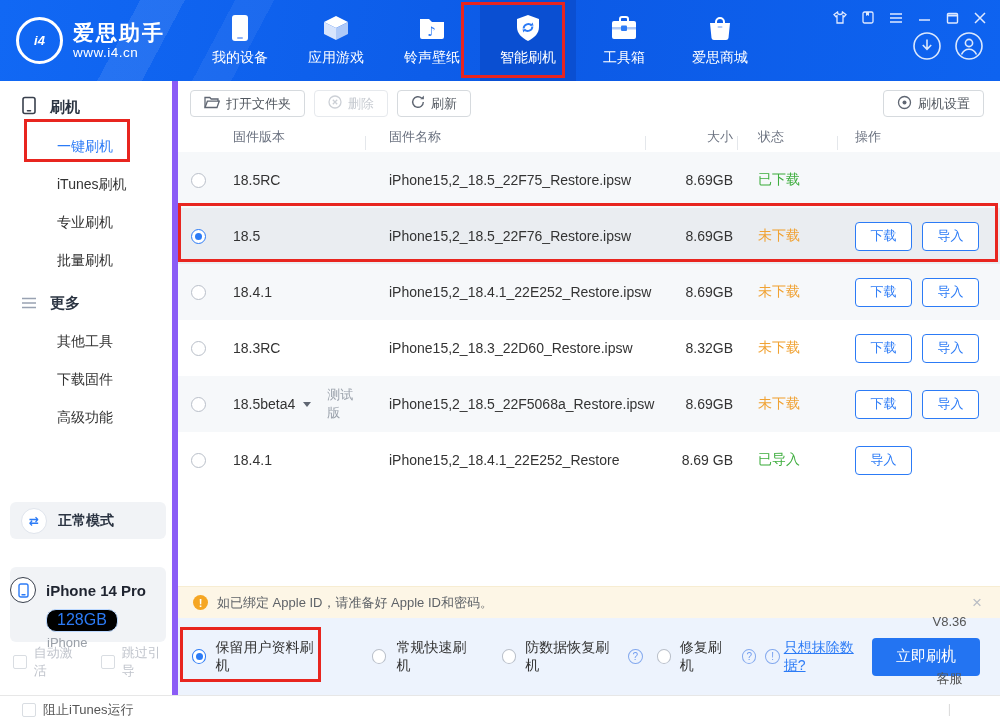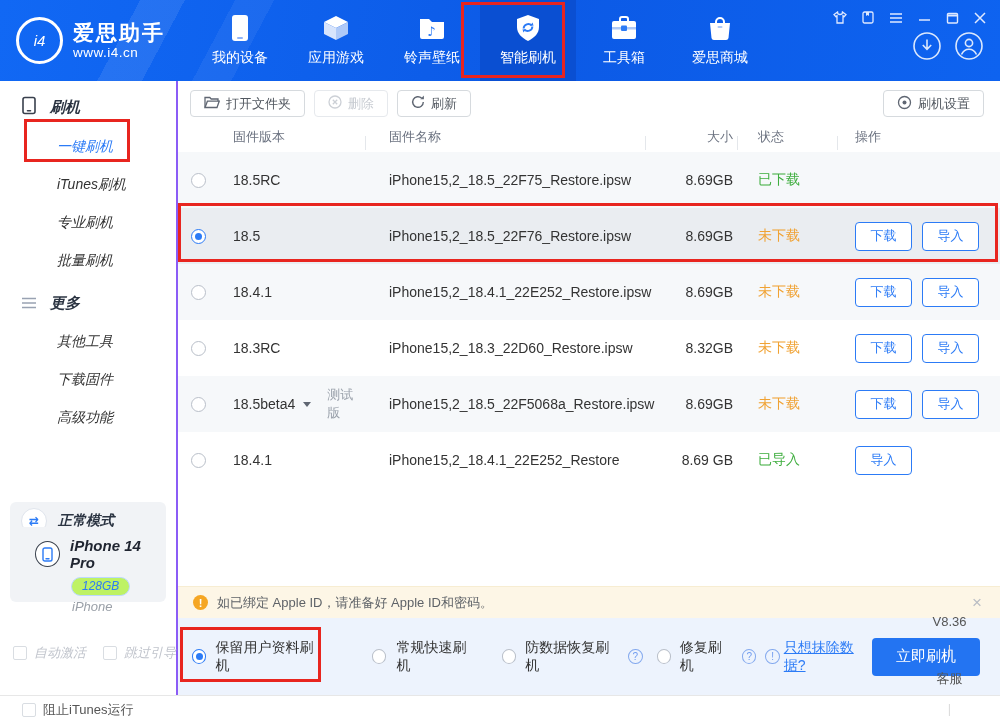--- a/index.html
+++ b/index.html
@@ -5,46 +5,46 @@
   * { box-sizing: border-box; margin: 0; padding: 0; }
   html,body { width:1000px; height:724px; }
   body { font-family:"Liberation Sans","DejaVu Sans",sans-serif; font-size:14px; color:#333; background:#fff; }
   .app { position:relative; width:1000px; height:724px; overflow:hidden; display:flex; flex-direction:column; background:#fff; }
 
   
   .header { position:relative; height:81px; flex:0 0 81px; background:linear-gradient(100deg,#1168f4 0%,#0c5ae6 55%,#0e63f0 100%); display:flex; overflow:hidden; }
   .header::before { content:""; position:absolute; left:-40px; top:-60px; width:420px; height:260px;
     background:linear-gradient(118deg, transparent 38%, rgba(255,255,255,.09) 38%, rgba(255,255,255,.09) 46%, transparent 46%, transparent 55%, rgba(255,255,255,.06) 55%, rgba(255,255,255,.06) 62%, transparent 62%); pointer-events:none; }
   .logo-block { width:192px; display:flex; align-items:center; padding-left:16px; gap:10px; color:#fff; z-index:1; }
-  .logo-circle { width:47px; height:47px; border:3px solid #fff; border-radius:50%; display:flex; align-items:center; justify-content:center; font-weight:normal; font-size:15px; font-style:italic; flex:0 0 47px; }
+  .logo-circle { width:47px; height:47px; border:3px solid #fff; border-radius:50%; display:flex; align-items:center; justify-content:center; font-weight:bold; font-size:13px; font-style:italic; flex:0 0 47px; }
   .logo-title { font-size:21px; font-weight:bold; letter-spacing:2px; line-height:1.15; }
   .logo-sub { font-size:13.5px; letter-spacing:.5px; }
   .nav { display:flex; z-index:1; }
   .nav-item { width:96px; display:flex; flex-direction:column; align-items:center; justify-content:center; gap:7px; color:#fff; font-size:14px; cursor:pointer; }
   .nav-item.active { background:#0a4fd2; }
   .nav-item svg { display:block; }
   .header-right { margin-left:auto; display:flex; flex-direction:column; align-items:flex-end; gap:7px; padding:11px 14px 0 0; z-index:1; }
   .win-controls { display:flex; align-items:center; gap:15px; }
   .win-controls .wbtn { display:flex; cursor:pointer; }
   .quick-row { display:flex; gap:12px; padding-right:2px; }
   .qbtn { cursor:pointer; display:flex; }
 
   
   .body-row { flex:1; display:flex; min-height:0; }
-  .sidebar { position:relative; width:178px; flex:0 0 178px; border-right:2px solid #8b5cf6; background:#fff;font-style:italic; }
+  .sidebar { position:relative; width:178px; flex:0 0 178px; border-right:6px solid #8b5cf6; background:#fff; }
   .side-sec-title { display:flex; align-items:center; gap:13px; padding:15px 0 9px 21px; font-size:15px; font-weight:bold; color:#2b3442; }
   .side-item { height:38px; line-height:38px; padding-left:57px; font-size:14px; color:#333; cursor:pointer; }
   .side-item.active { color:#2c7bf6; }
   .mode-card { position:absolute; left:10px; top:421px; width:156px; height:37px; background:#f1f3f6; border-radius:6px; display:flex; align-items:center; gap:11px; padding-left:11px; font-size:14px; font-weight:bold; color:#2b3442; cursor:pointer; }
   .mode-ic { width:26px; height:26px; border-radius:50%; background:#fff; border:1px solid #dfe4ec; color:#2c7bf6; font-size:12px; display:flex; align-items:center; justify-content:center; font-family:"DejaVu Sans",sans-serif; }
-  .device-card { position:absolute; left:10px; top:446px; width:156px; height:75px; background:#f1f3f6; border-radius:6px; padding:10px 0 0 25px; }
+  .device-card { position:absolute; left:10px; top:486px; width:156px; height:75px; background:#f1f3f6; border-radius:6px; padding:10px 0 0 0; }
   .device-top { display:flex; align-items:center; gap:10px; }
   .device-ic { width:26px; height:26px; border-radius:50%; border:1.5px solid #39404d; display:flex; align-items:center; justify-content:center; background:#fff; }
   .device-name { font-size:15px; font-weight:bold; color:#1f2430; }
-  .cap-pill { display:inline-block; margin:6px 0 0 36px; padding:1px 10px 2px; border:1px solid #bcd8ff; background:#bef264; color:#2c7bf6; font-size:12px; border-radius:10px; }
+  .cap-pill { display:inline-block; margin:6px 0 0 36px; padding:1px 10px 2px; border:1px solid #bcd8ff; background:#000000; color:#2c7bf6; font-size:16px; border-radius:10px; }
   .device-type { margin:3px 0 0 37px; font-size:13px; color:#9aa0a8; }
   .side-checks { position:absolute; left:13px; top:563px; display:flex; align-items:center; gap:17px; font-size:13px; color:#c0c4cc; }
   .chk { width:14px; height:14px; border:1px solid #d9dde2; border-radius:2px; background:#fff; display:inline-block; vertical-align:-2px; margin-right:7px; }
   .side-check-item { cursor:pointer; display:flex; align-items:center; }
   .side-check-item .chk { margin-right:7px; }
 
   
   .main { flex:1; display:flex; flex-direction:column; min-width:0; background:#fff; }
   .toolbar { height:37px; flex:0 0 37px; display:flex; align-items:center; gap:9px; padding:8px 0 0 12px; }
   .tbtn { display:flex; align-items:center; gap:6px; height:27px; padding:0 13px; border:1px solid #d6dade; border-radius:4px; background:#fff; font-size:13px; color:#525860; cursor:pointer; }

